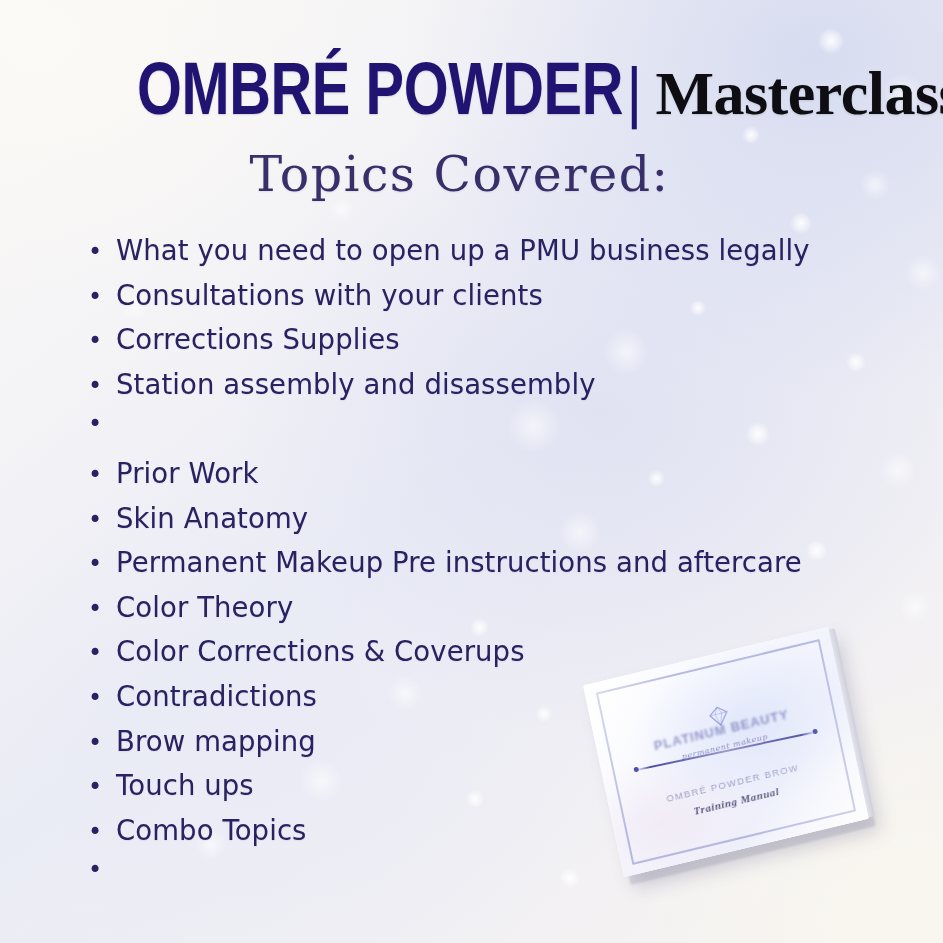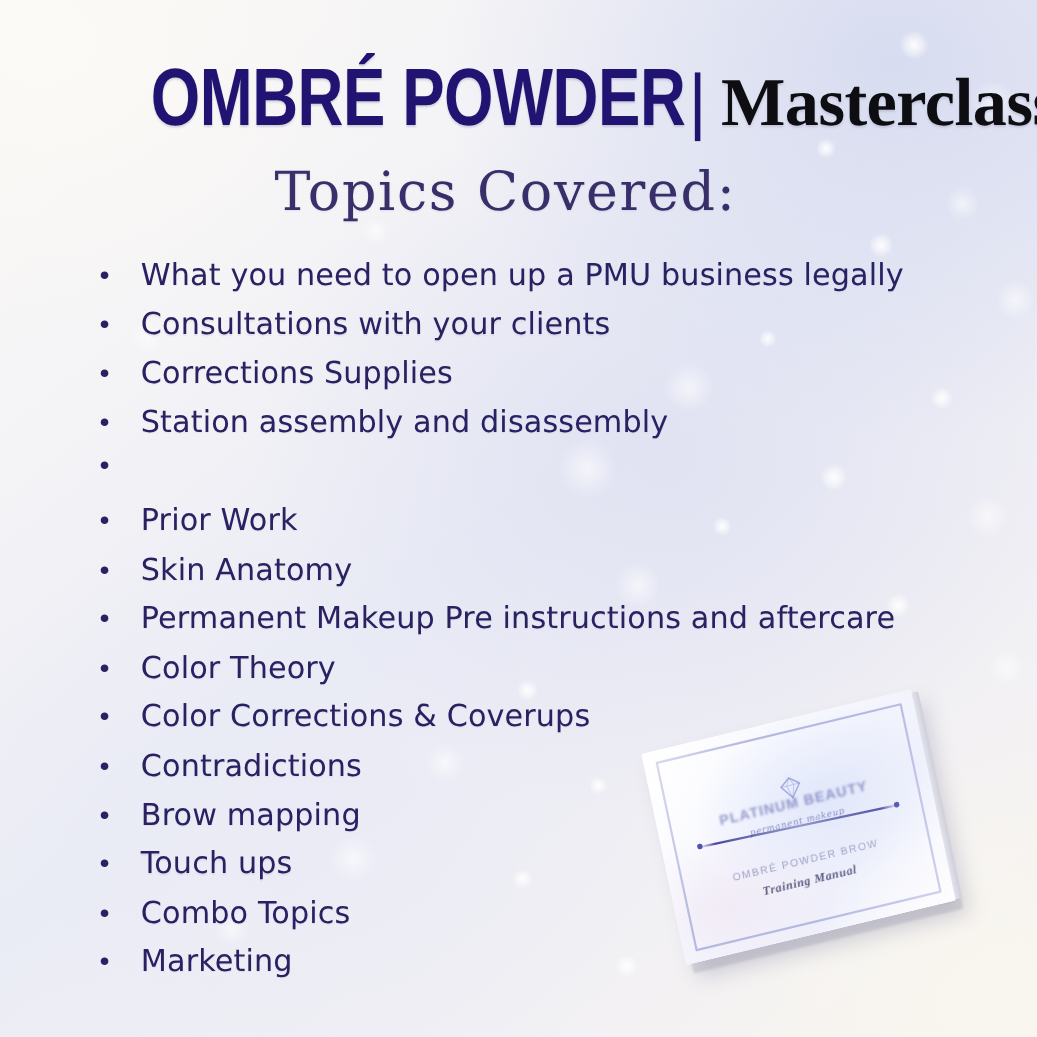--- a/index.html
+++ b/index.html
@@ -120,21 +120,20 @@
   .topic-bullet {
     flex: 0 0 auto;
     width: 28px;
     font-size: 24px;
     line-height: 1;
     color: #2a2163;
   }
   .topic-label {
     flex: 0 1 auto;
     text-shadow: 0 1px 1px rgba(160,160,185,0.18);
-    margin-left: 12px;
   }
 
   
   .booklet-wrap {
     position: absolute;
     left: 592px;
     top: 640px;
     width: 272px;
     height: 250px;
     pointer-events: none;
@@ -363,21 +362,20 @@
       <li class="topic-item">
         <span class="topic-bullet">•</span>
         <span class="topic-label">Touch ups</span>
       </li>
       <li class="topic-item">
         <span class="topic-bullet">•</span>
         <span class="topic-label">Combo Topics</span>
       </li>
       <li class="topic-item">
         <span class="topic-bullet">•</span>
-        <span class="topic-label">Marketing</span>
       </li>
     </ul>
 
   <div class="booklet-wrap">
     <div class="booklet">
       <div class="booklet-spine"></div>
       <div class="booklet-face">
         <div class="booklet-border"></div>
 
         <div class="booklet-logo-mark">

